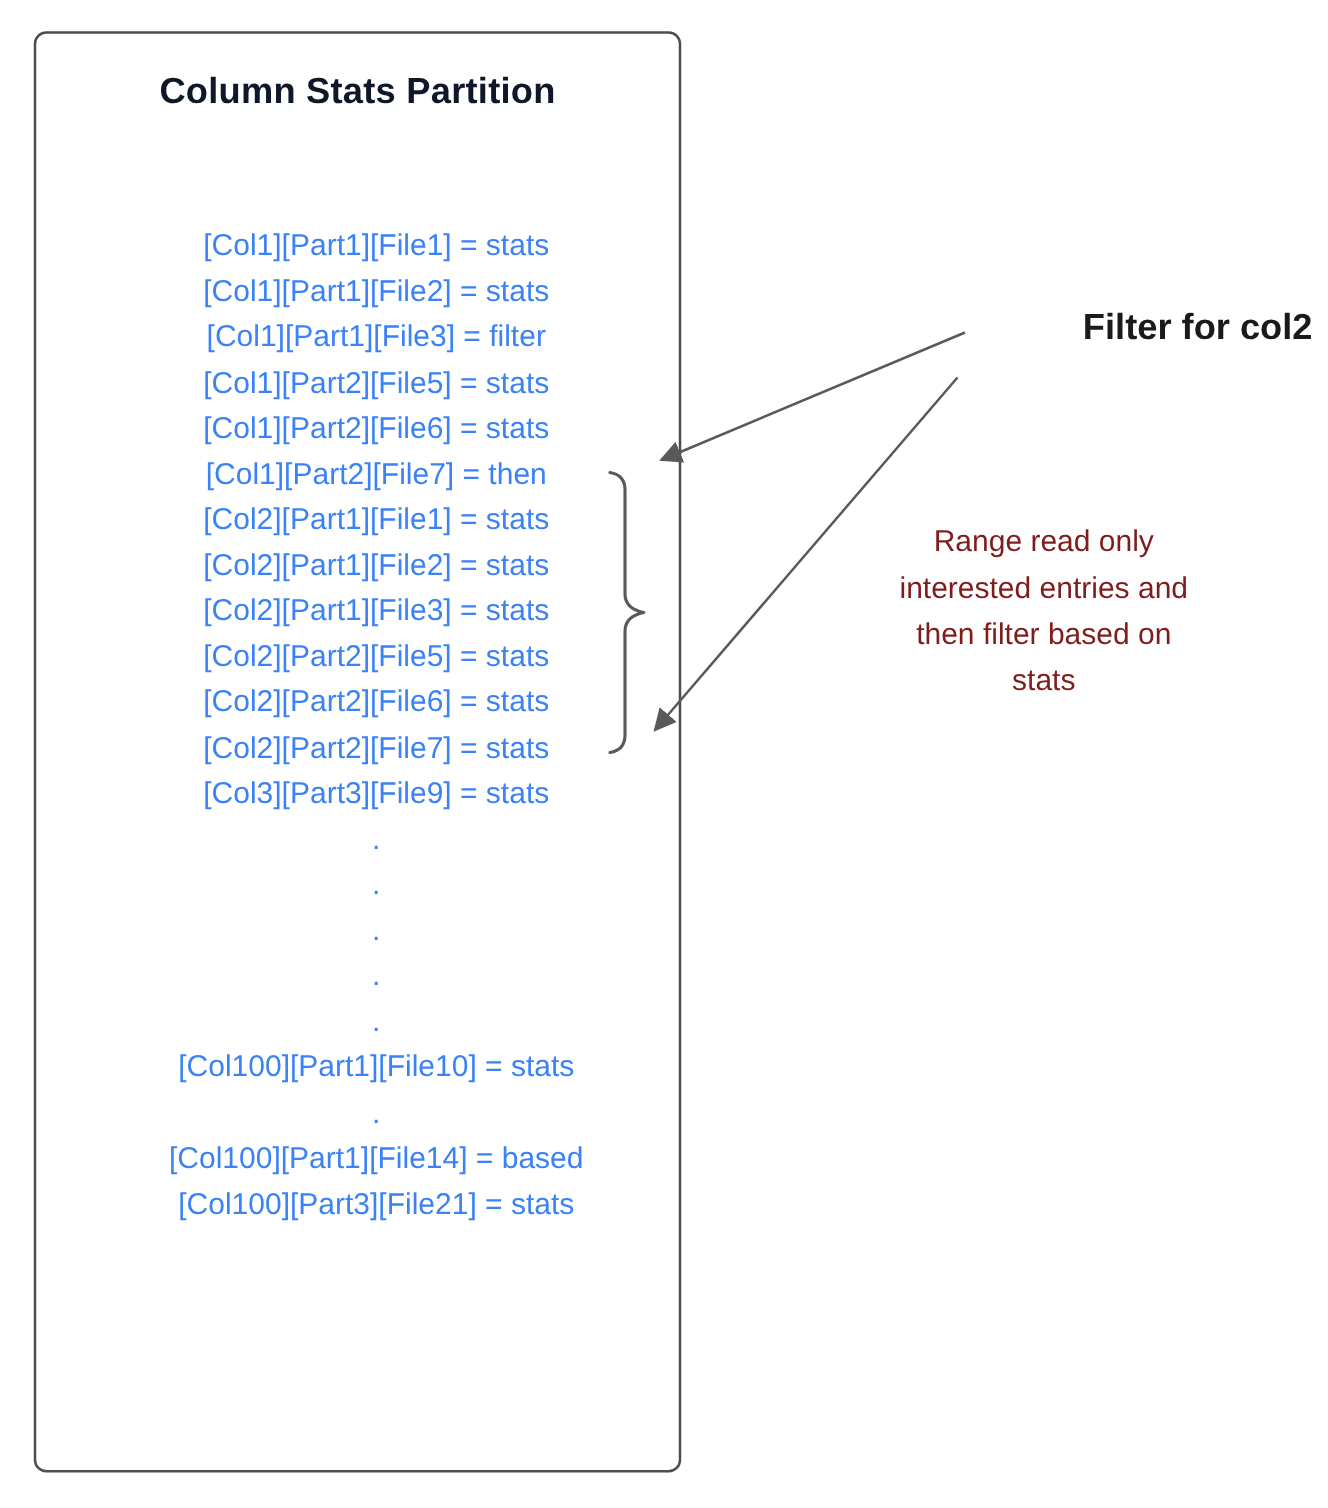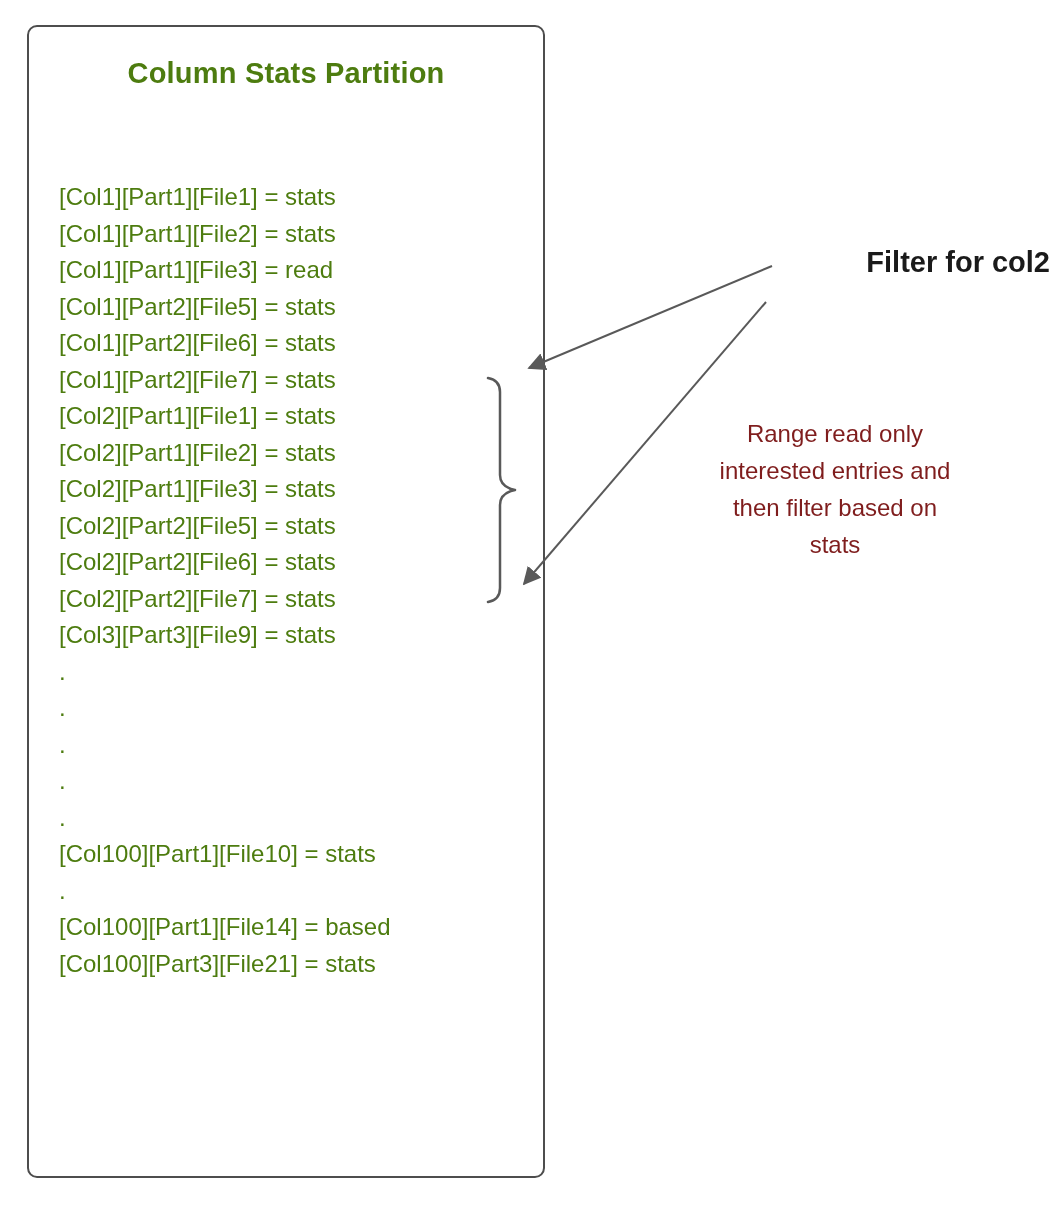--- a/index.html
+++ b/index.html
@@ -25,34 +25,35 @@
     background: #ffffff;
   }
   .box-title {
     position: absolute;
     top: 30px;
     left: 0;
     width: 100%;
     text-align: center;
     font-size: 29px;
     font-weight: bold;
-    color: #4d7c0f;
+    color: #0f172a;
     letter-spacing: 0.2px;
   }
   .entries {
     position: absolute;
     top: 152px;
     left: 0;
     width: 100%;
   }
   .entry-row {
     height: 36.5px;
     line-height: 36.5px;
+    text-align: center;
     font-size: 24px;
-    color: #4d7c0f;
+    color: #3b82f6;
     white-space: pre;
     padding-left: 30px;
   }
   .overlay-svg {
     position: absolute;
     left: 0;
     top: 0;
     width: 1062px;
     height: 1206px;
     pointer-events: none;
@@ -81,24 +82,24 @@
 </head>
 <body>
 
 <div class="canvas">
 
   <div class="partition-box">
     <div class="box-title">Column Stats Partition</div>
     <div class="entries">
         <div class="entry-row">[Col1][Part1][File1] = stats</div>
         <div class="entry-row">[Col1][Part1][File2] = stats</div>
-        <div class="entry-row">[Col1][Part1][File3] = read</div>
+        <div class="entry-row">[Col1][Part1][File3] = filter</div>
         <div class="entry-row">[Col1][Part2][File5] = stats</div>
         <div class="entry-row">[Col1][Part2][File6] = stats</div>
-        <div class="entry-row">[Col1][Part2][File7] = stats</div>
+        <div class="entry-row">[Col1][Part2][File7] = then</div>
         <div class="entry-row">[Col2][Part1][File1] = stats</div>
         <div class="entry-row">[Col2][Part1][File2] = stats</div>
         <div class="entry-row">[Col2][Part1][File3] = stats</div>
         <div class="entry-row">[Col2][Part2][File5] = stats</div>
         <div class="entry-row">[Col2][Part2][File6] = stats</div>
         <div class="entry-row">[Col2][Part2][File7] = stats</div>
         <div class="entry-row">[Col3][Part3][File9] = stats</div>
         <div class="entry-row">.</div>
         <div class="entry-row">.</div>
         <div class="entry-row">.</div>

